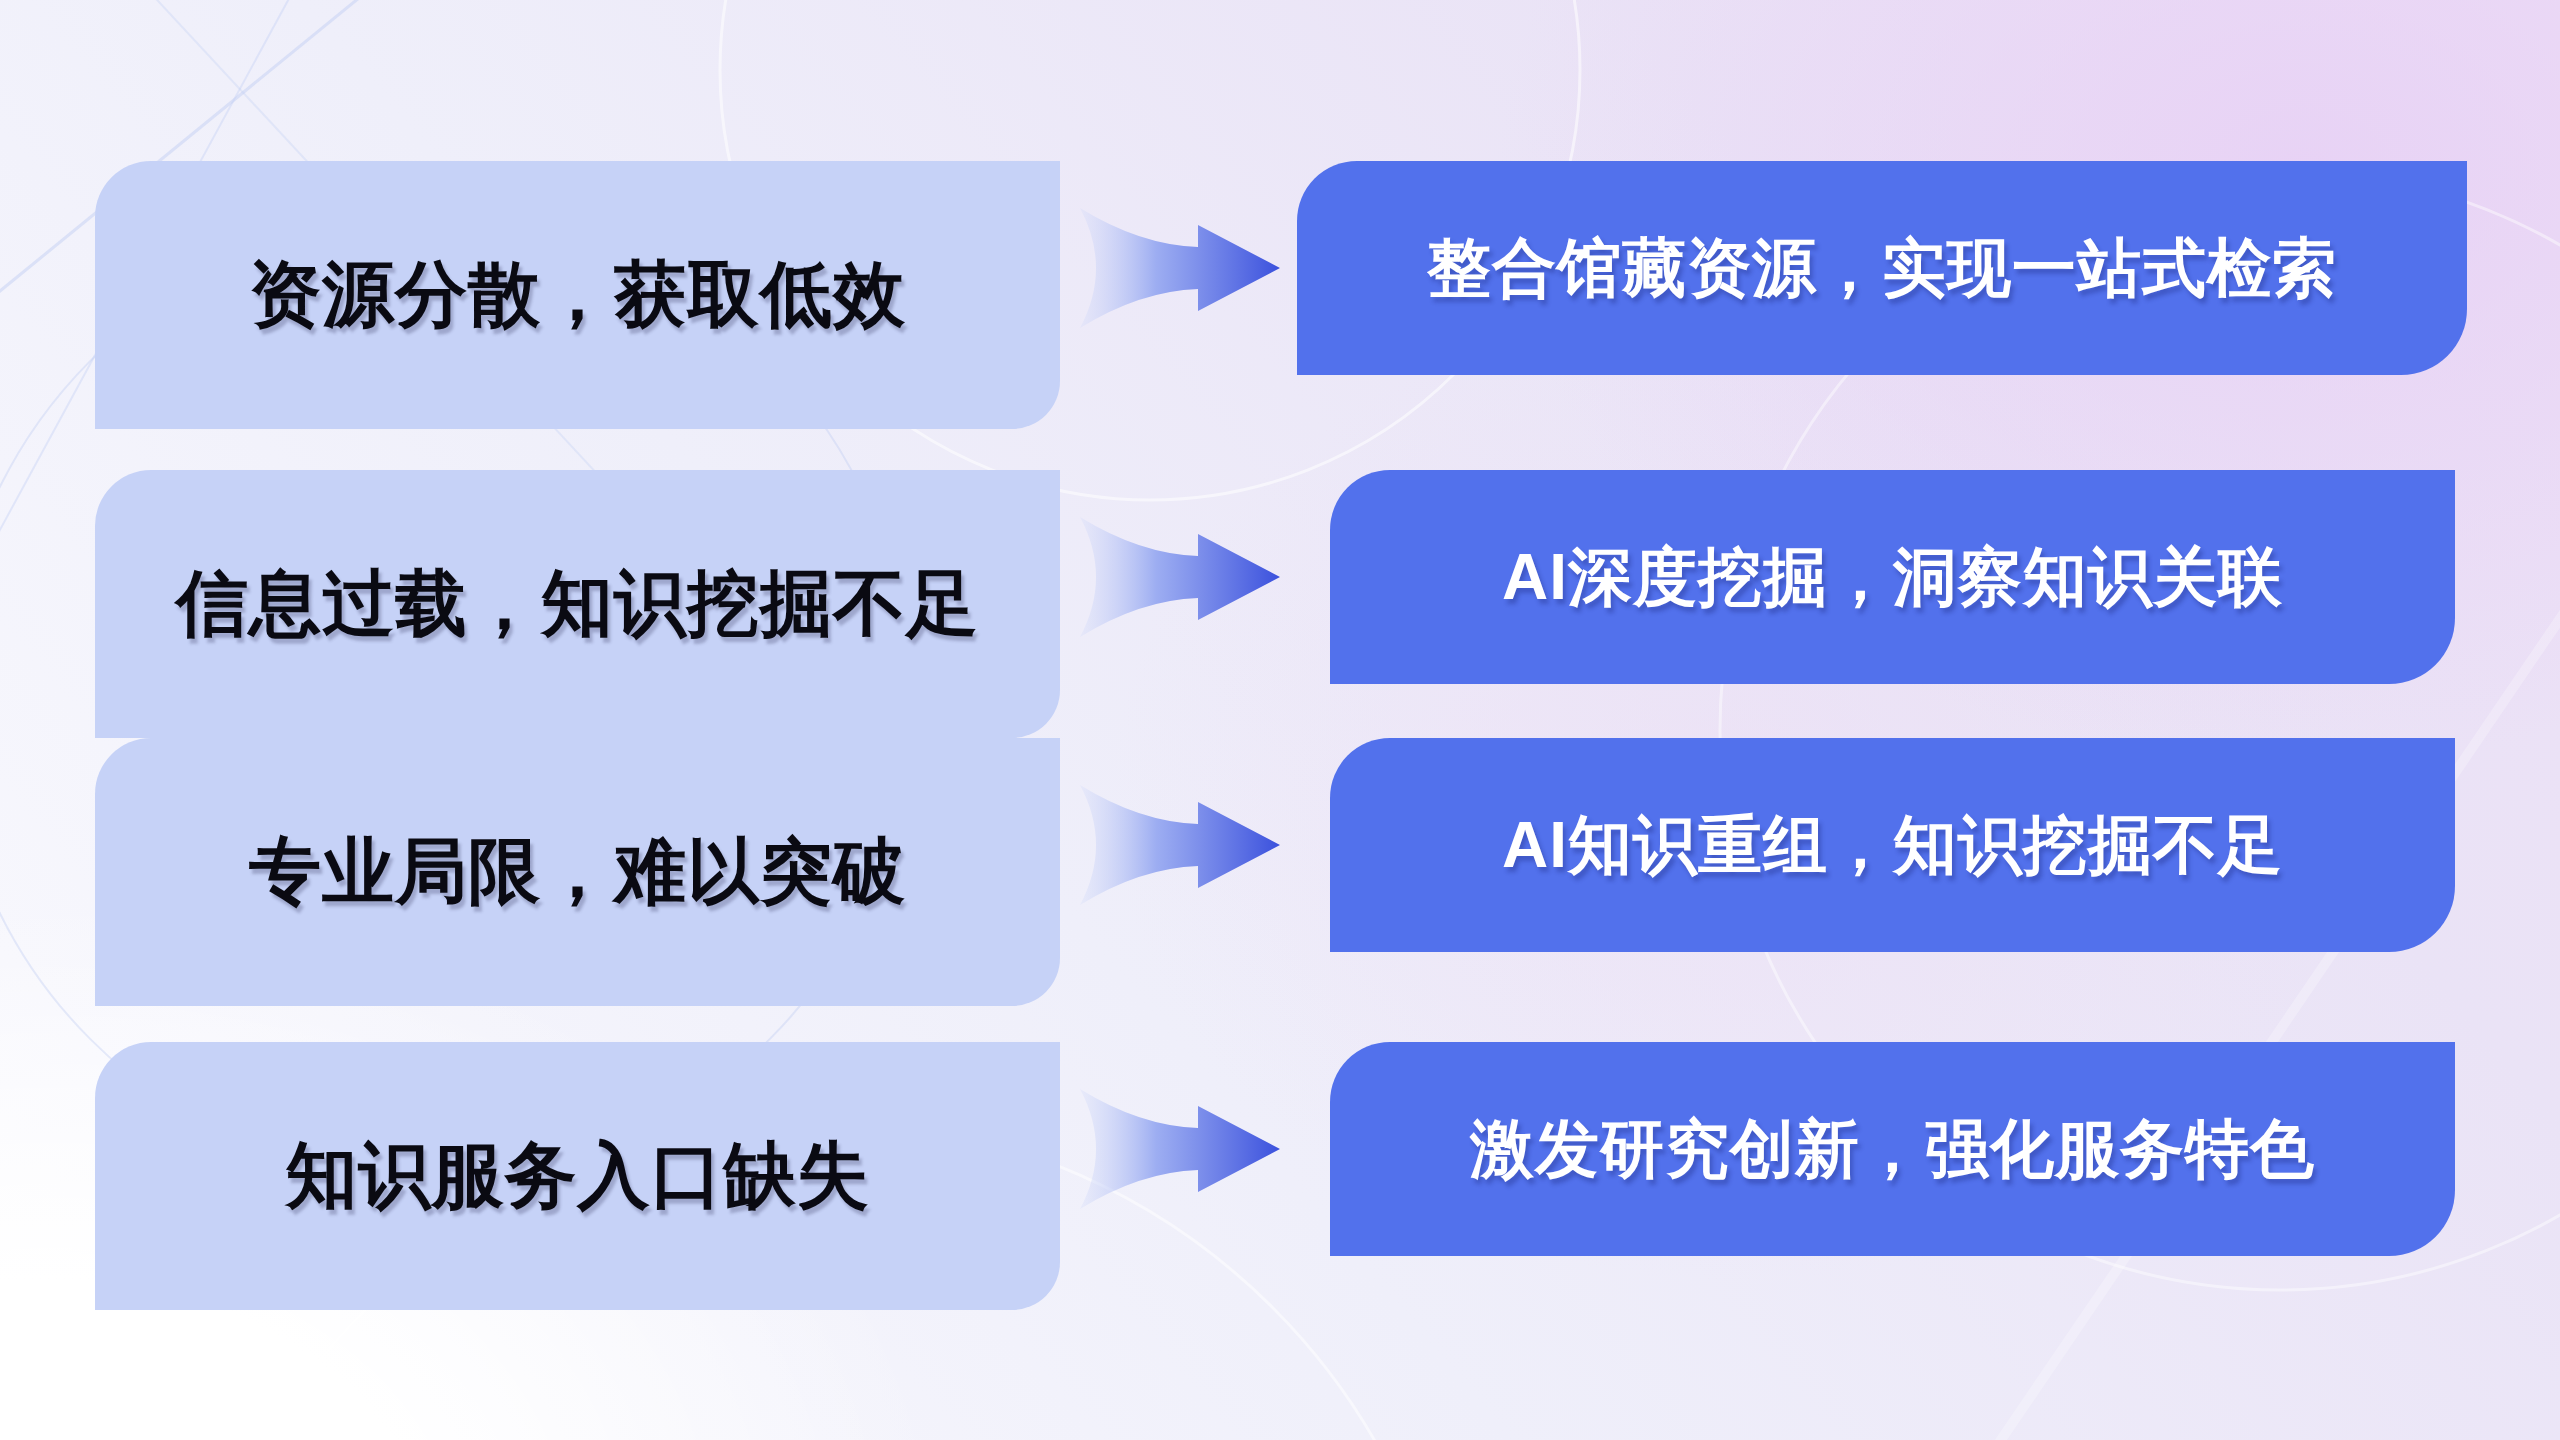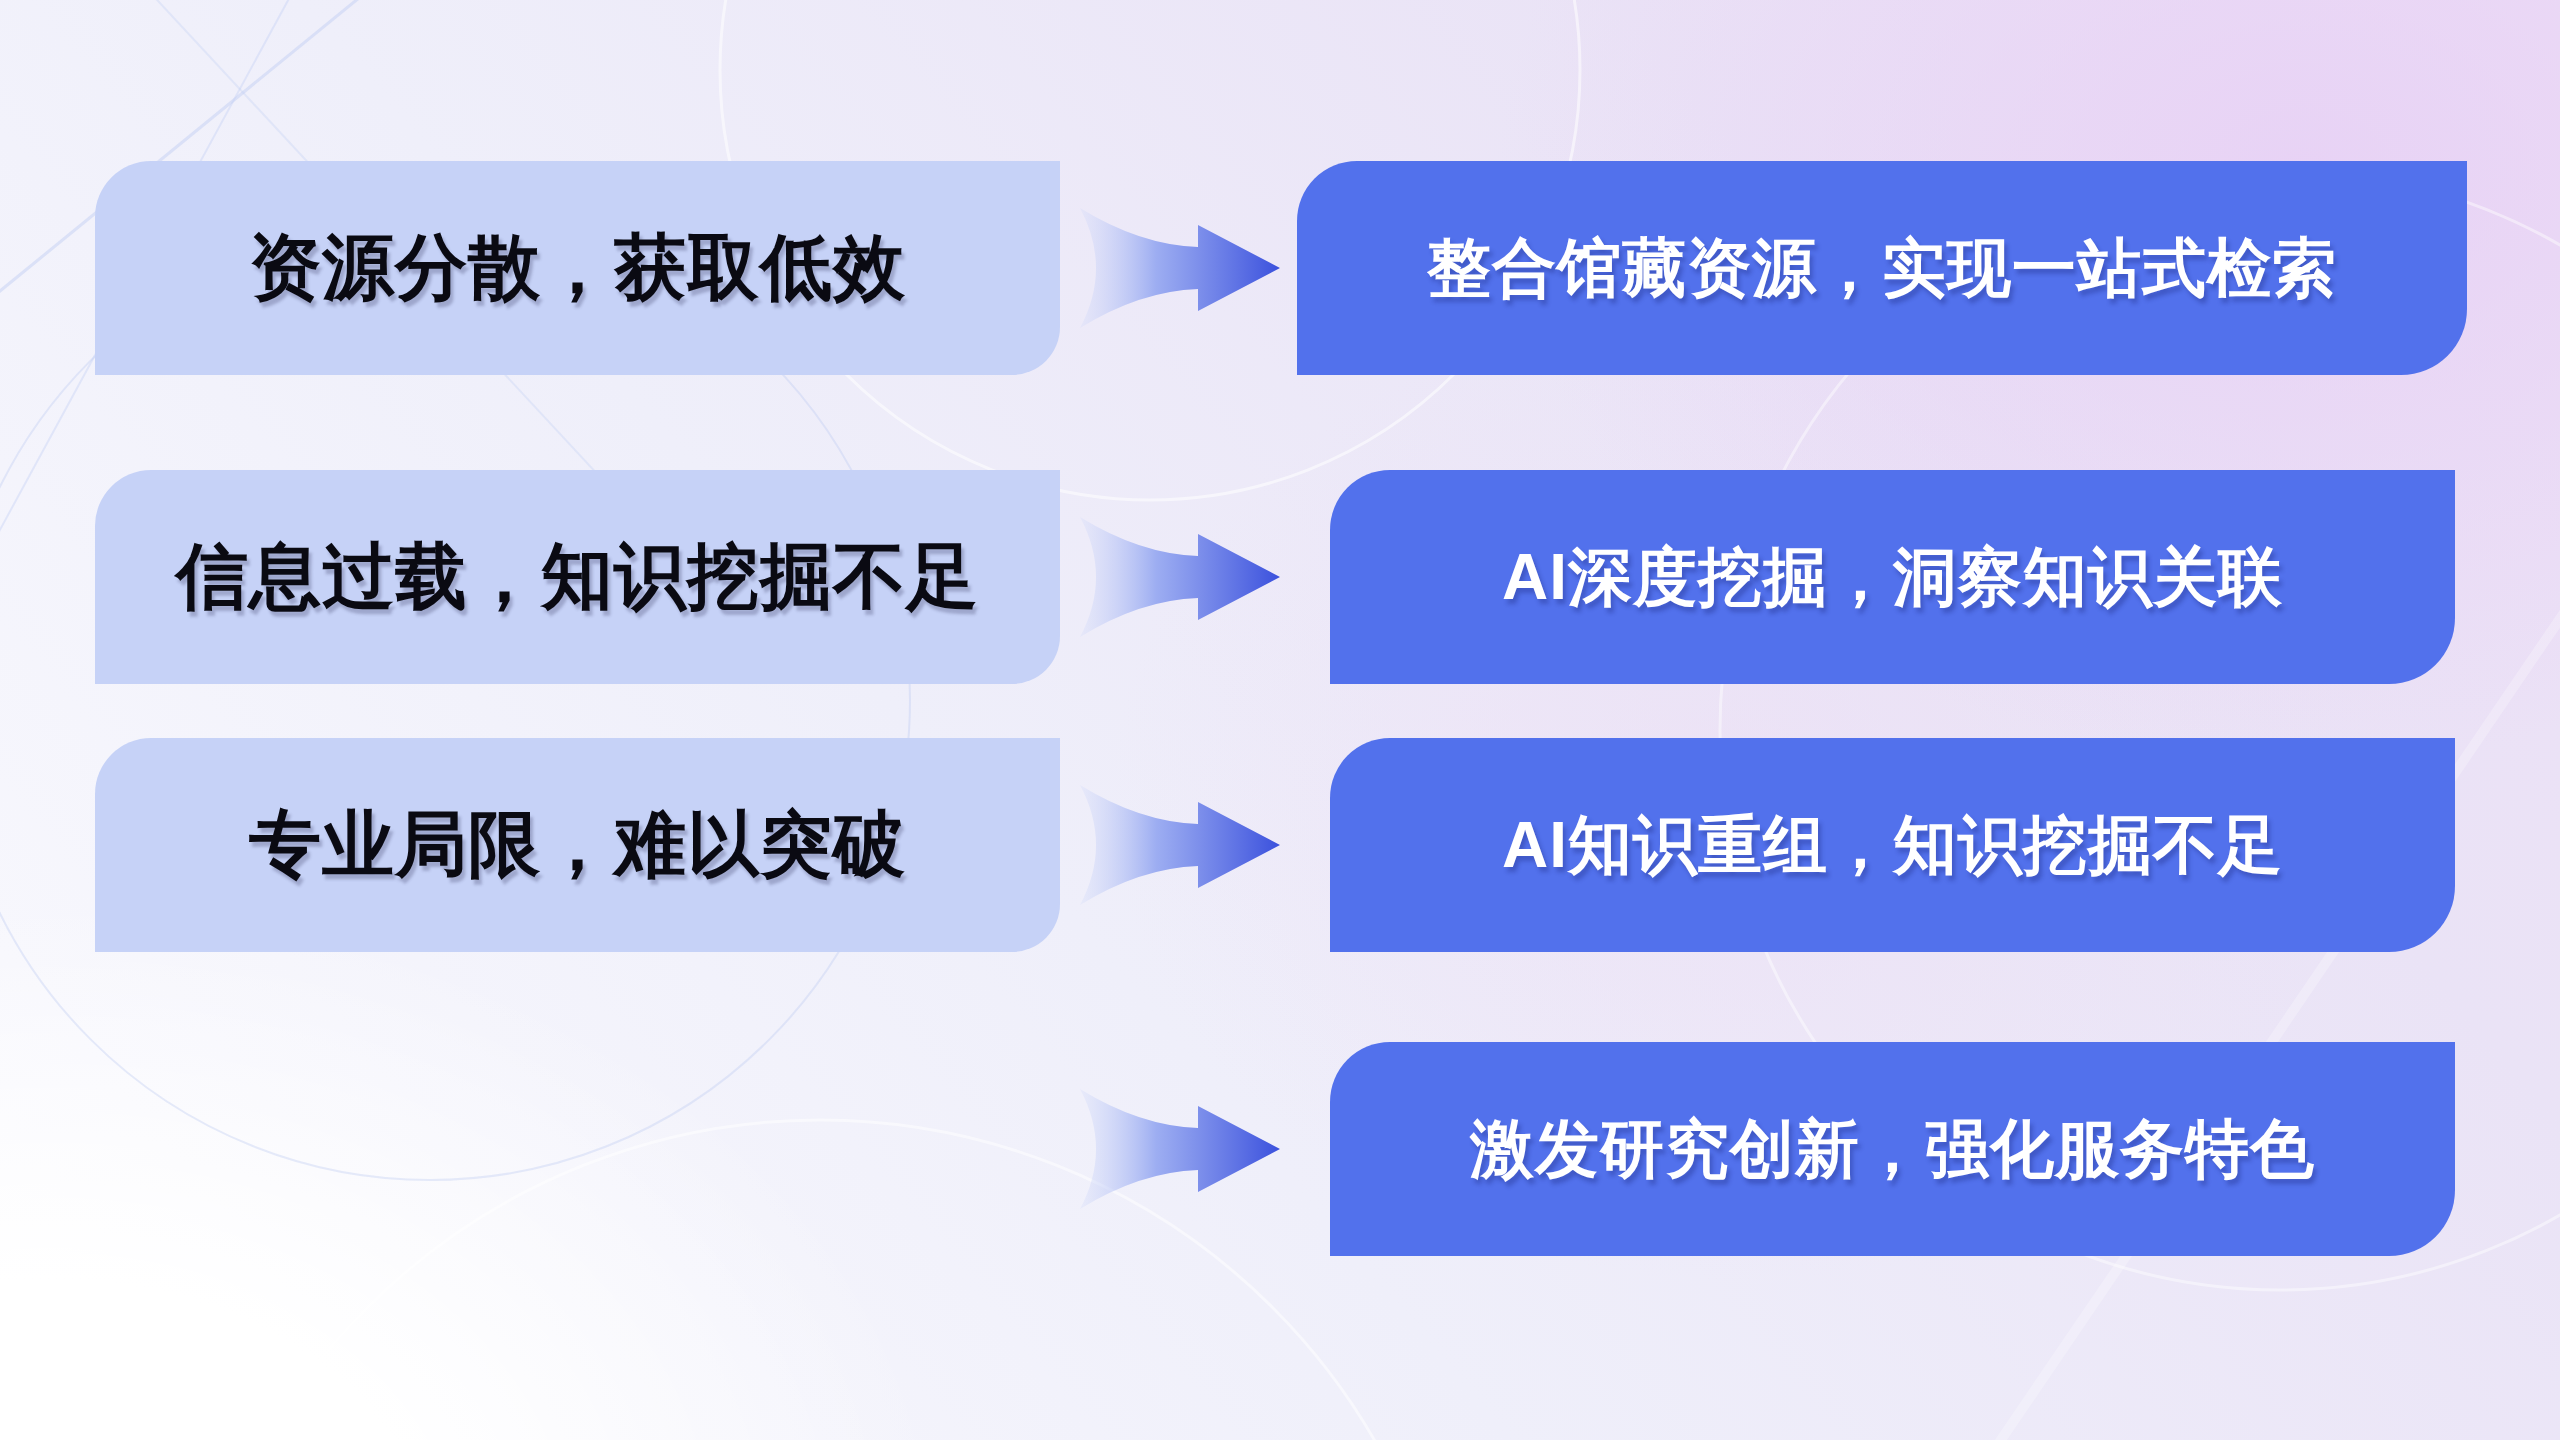--- a/index.html
+++ b/index.html
@@ -27,21 +27,21 @@
   .row { position: absolute; left: 0; width: 2560px; height: 214px; }
   .row-1 { top: 161px; }
   .row-2 { top: 470px; }
   .row-3 { top: 738px; }
   .row-4 { top: 1042px; }
 
   .problem-box {
     position: absolute;
     left: 95px;
     width: 965px;
-    height: 214px;
+    height: 268px;
     background: var(--problem-box, #c6d2f7);
     border-radius: 56px 0 48px 0;
     display: flex;
     align-items: center;
     justify-content: center;
   }
   .problem-text {
     color: var(--problem-text, #0a0a12);
     font-size: 72px;
     font-weight: 900;
@@ -137,19 +137,22 @@
   </div>
   <svg class="flow-arrow" viewBox="0 0 205 126">
     <use href="#arrowShape" fill="url(#arrowGrad)"></use>
   </svg>
   <div class="solution-box">
     <span class="solution-text">AI知识重组，知识挖掘不足</span>
   </div>
 </div>
 
 <div class="row row-4">
+  <div class="problem-box">
+    <span class="problem-text">知识服务入口缺失</span>
+  </div>
   <svg class="flow-arrow" viewBox="0 0 205 126">
     <use href="#arrowShape" fill="url(#arrowGrad)"></use>
   </svg>
   <div class="solution-box">
     <span class="solution-text">激发研究创新，强化服务特色</span>
   </div>
 </div>
 
 </body></html>

